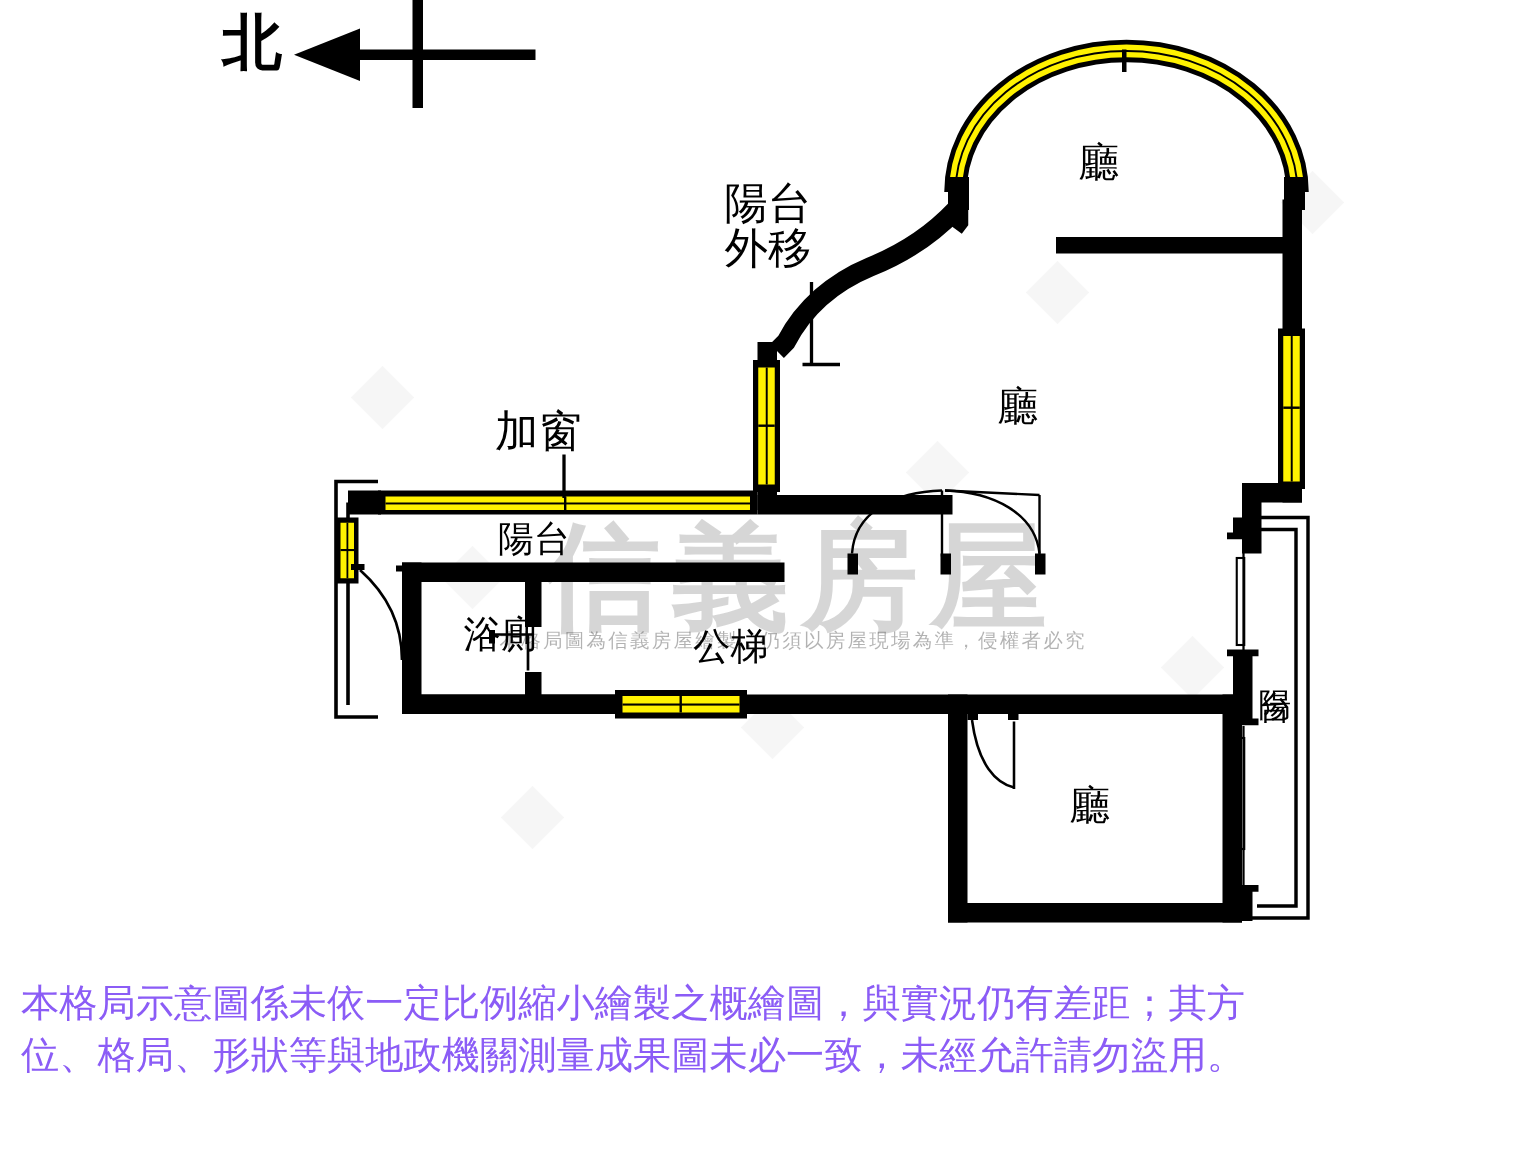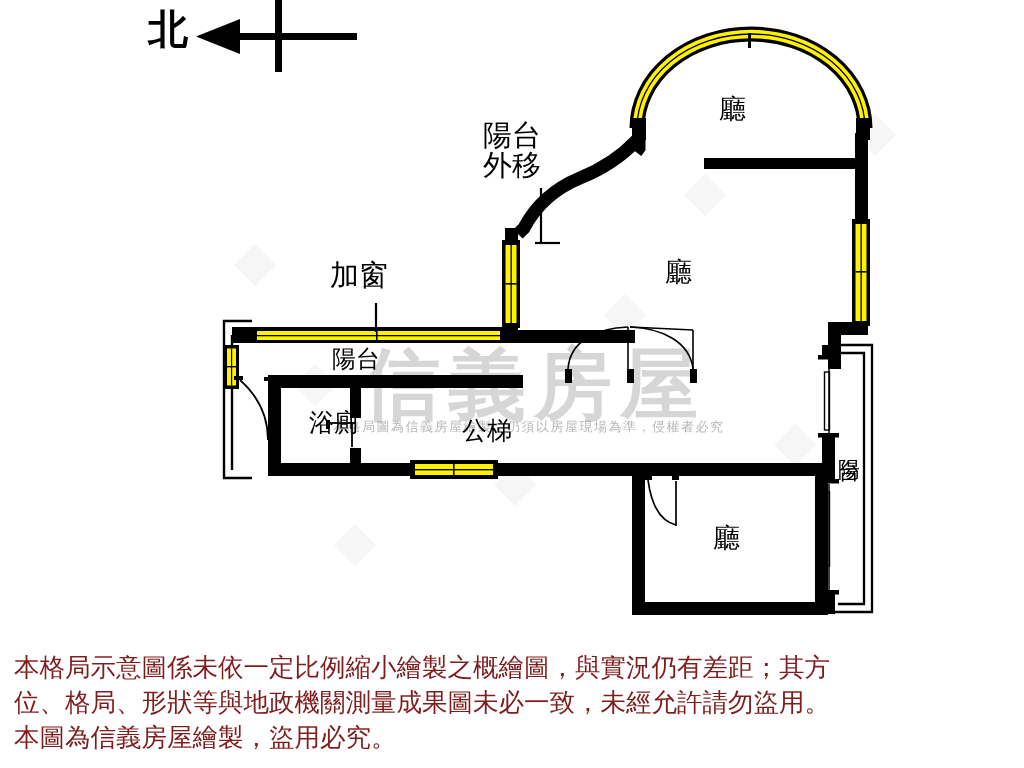--- a/index.html
+++ b/index.html
@@ -35,21 +35,21 @@
     left: 148px; top: 8px;
     font-size: 40px;
     font-weight: bold;
   }
   .lbl-hall-top   { left: 719px; top: 95px;  font-size: 27px; }
   .lbl-hall-mid   { left: 665px; top: 258px; font-size: 27px; }
   .lbl-hall-bot   { left: 713px; top: 524px; font-size: 27px; }
   .lbl-bath       { left: 285px; top: 410px; font-size: 25px; margin-left: 24px; }
   .lbl-stairs     { left: 462px; top: 418px; font-size: 25px; }
   .lbl-balcony-l  { left: 332px; top: 347px; font-size: 24px; }
-  .lbl-addwin     { left: 330px; top: 260px; font-size: 29px; }
+  .lbl-addwin     { left: 330px; top: 272px; font-size: 29px; }
   .lbl-balcmove   {
     left: 483px; top: 120px;
     font-size: 29px;
     text-align: center;
   }
   .lbl-balcmove span { display: block; }
   .lbl-balcony-r {
     left: 838px; top: 442px;
     font-size: 22px;
     writing-mode: vertical-rl;
@@ -84,22 +84,22 @@
     pointer-events: none;
   }
 
   
   #disclaimer {
     position: absolute;
     left: 14px; top: 652px;
     width: 1000px;
     font-size: 25.5px;
     line-height: 1.38;
-    color: #7f1d1d;
-    font-family: Liberation Mono, monospace;
+    color: #8b5cf6;
+    font-family: Liberation Sans, sans-serif;
     letter-spacing: 0px;
   }
   #disclaimer p { margin: 0; padding: 0; }
 </style>
 </head>
 <body>
 
 <div id="page">
 
   <div class="wm-diamond" style="left:300px;  top:370px;"></div>
@@ -292,16 +292,15 @@
   <div class="lbl lbl-stairs">公梯</div>
   <div class="lbl lbl-balcony-l">陽台</div>
   <div class="lbl lbl-balcony-r">陽台</div>
 
   <div class="wm-logo">信義房屋</div>
   <div class="wm-text">本格局圖為信義房屋繪製，仍須以房屋現場為準，侵權者必究</div>
 
   <div id="disclaimer">
     <p>本格局示意圖係未依一定比例縮小繪製之概繪圖，與實況仍有差距；其方</p>
     <p>位、格局、形狀等與地政機關測量成果圖未必一致，未經允許請勿盜用。</p>
-    <p>本圖為信義房屋繪製，盜用必究。</p>
   </div>
 
 </div>
 
 </body></html>

